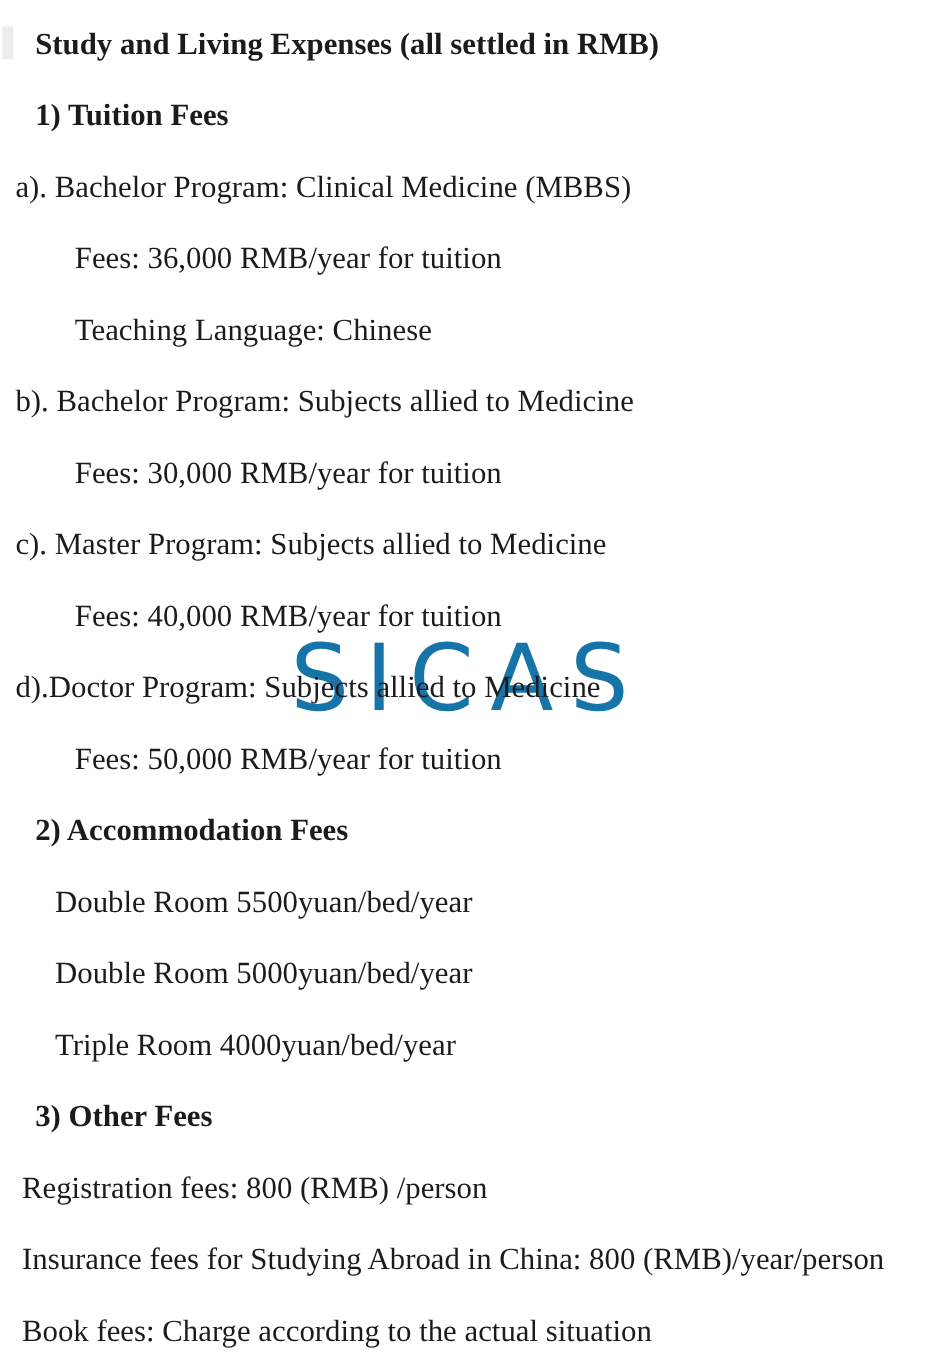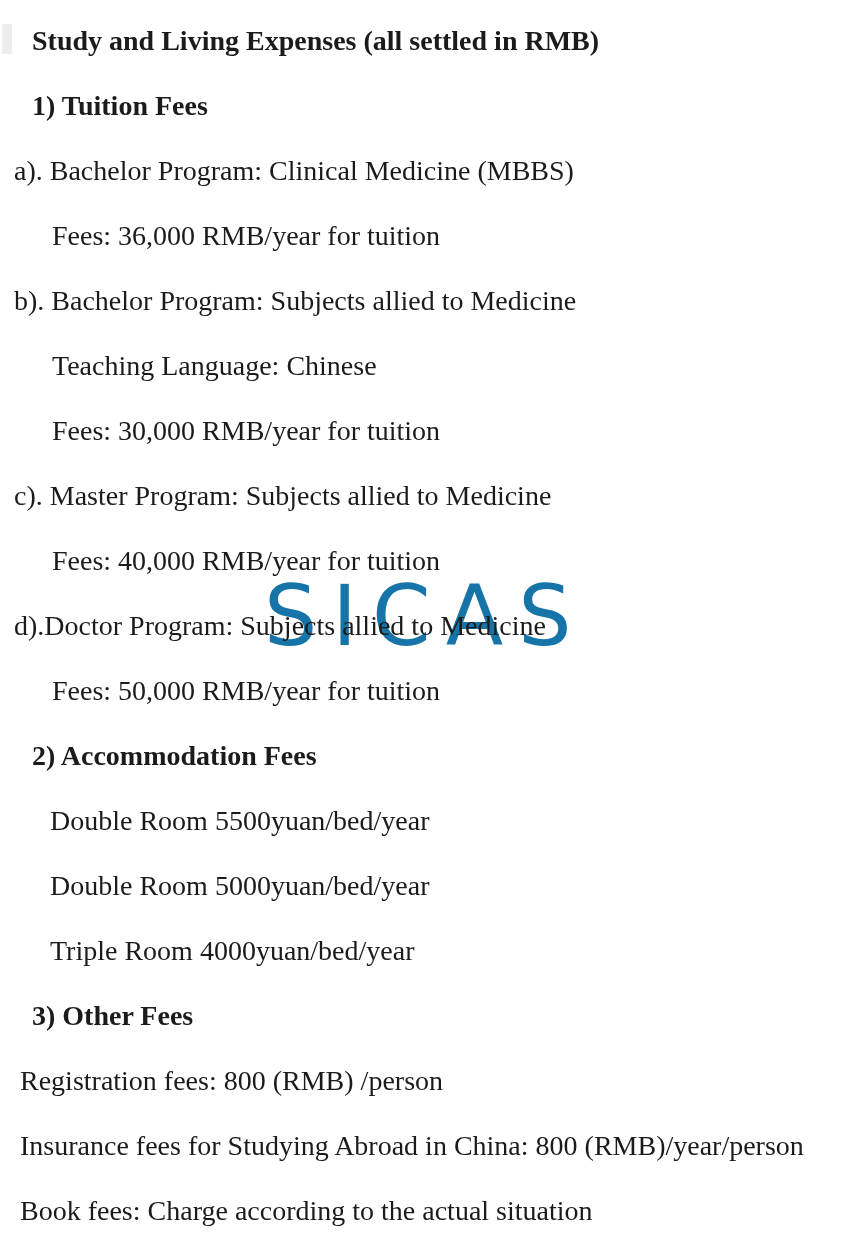--- a/index.html
+++ b/index.html
@@ -23,21 +23,21 @@
     position: relative;
     z-index: 1;
     height: 65px;
     line-height: 65px;
     white-space: nowrap;
   }
   .b { font-weight: bold; }
   .ind-title { padding-left: 32px; }   
   .ind-head  { padding-left: 32px; }   
   .ind-item  { padding-left: 14px; }   
-  .ind-fee   { padding-left: 52px; }   
+  .ind-fee   { padding-left: 68px; }   
   .ind-room  { padding-left: 50px; }   
   .ind-plain { padding-left: 20px; }   
   .watermark {
     position: absolute;
     left: 264px;
     top: 574px;
     z-index: 0;
     font-family: "DejaVu Sans", sans-serif;
     font-size: 84px;
     line-height: 84px;
@@ -67,23 +67,23 @@
   <div class="watermark">SICAS</div>
 
   <div class="line b ind-title">Study and Living Expenses (all settled in RMB)</div>
 
   <div class="line b ind-head">1) Tuition Fees</div>
 
   <div class="line ind-item">a). Bachelor Program: Clinical Medicine (MBBS)</div>
 
   <div class="line ind-fee">Fees: 36,000 RMB/year for tuition</div>
 
+  <div class="line ind-fee">Teaching Language: Chinese</div>
+
   <div class="line ind-item">b). Bachelor Program: Subjects allied to Medicine</div>
-
-  <div class="line ind-fee">Teaching Language: Chinese</div>
 
   <div class="line ind-fee">Fees: 30,000 RMB/year for tuition</div>
 
   <div class="line ind-item">c). Master Program: Subjects allied to Medicine</div>
 
   <div class="line ind-fee">Fees: 40,000 RMB/year for tuition</div>
 
   <div class="line ind-item">d).Doctor Program: Subjects allied to Medicine</div>
 
   <div class="line ind-fee">Fees: 50,000 RMB/year for tuition</div>

